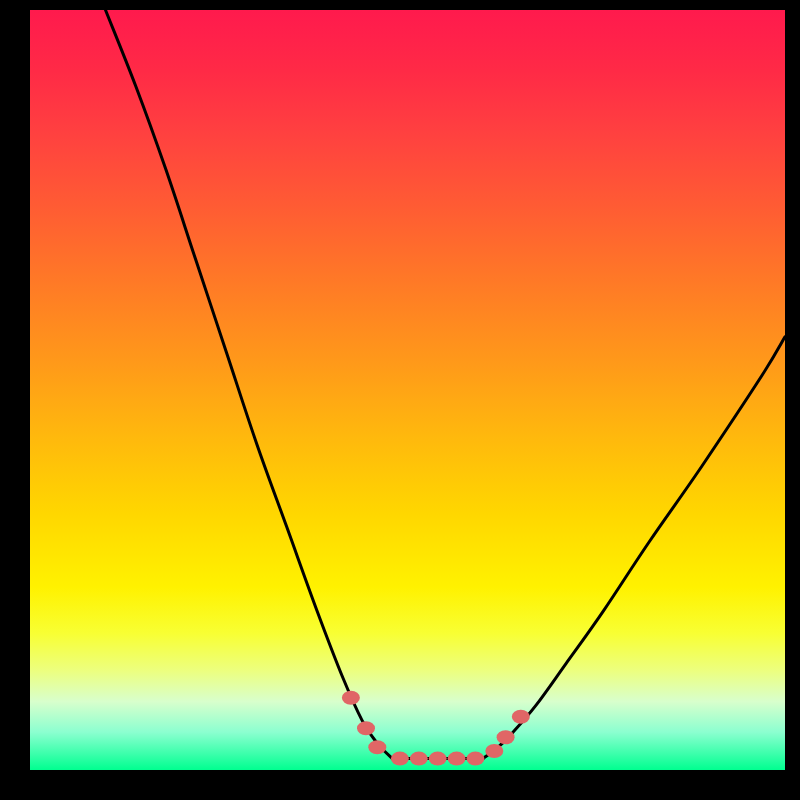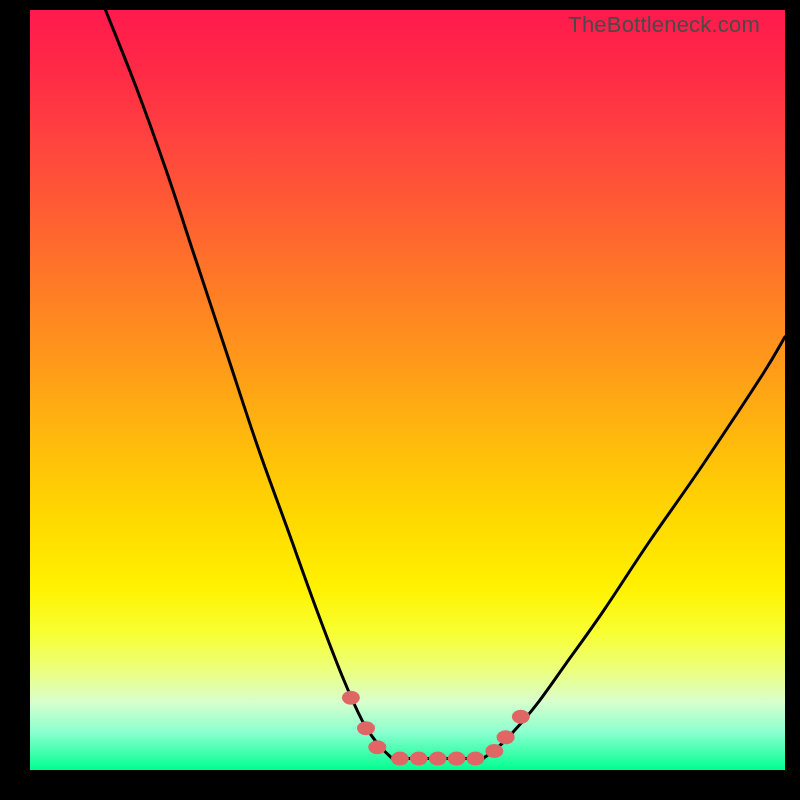--- a/index.html
+++ b/index.html
@@ -81,15 +81,14 @@
           <ellipse cx="407.7" cy="748.6" rx="9" ry="7" fill="#e06666"></ellipse>
           <ellipse cx="426.6" cy="748.6" rx="9" ry="7" fill="#e06666"></ellipse>
           <ellipse cx="445.4" cy="748.6" rx="9" ry="7" fill="#e06666"></ellipse>
           <ellipse cx="464.3" cy="741.0" rx="9" ry="7" fill="#e06666"></ellipse>
           <ellipse cx="475.6" cy="727.3" rx="9" ry="7" fill="#e06666"></ellipse>
           <ellipse cx="490.8" cy="706.8" rx="9" ry="7" fill="#e06666"></ellipse>
         </g>
     </svg>
   </div>
 
-  <div class="watermark">TheBottleneck.com</div>
 
 </div>
 
 </body></html>

